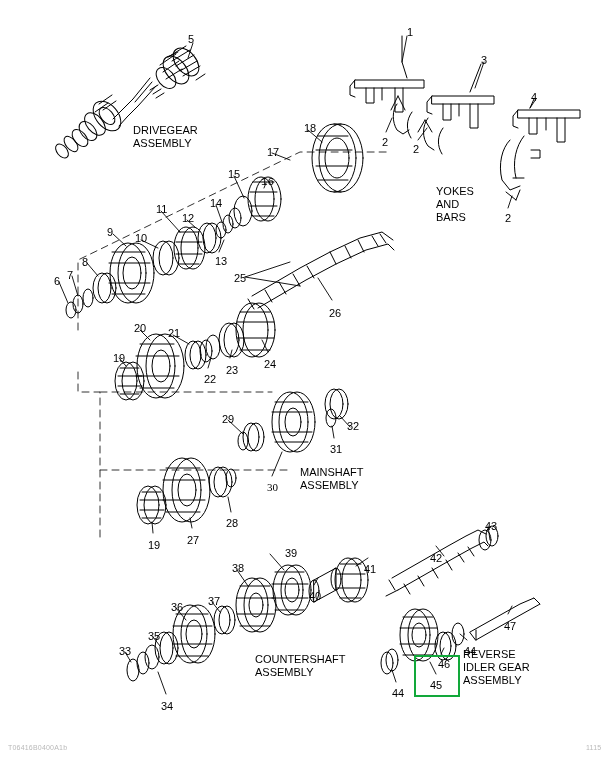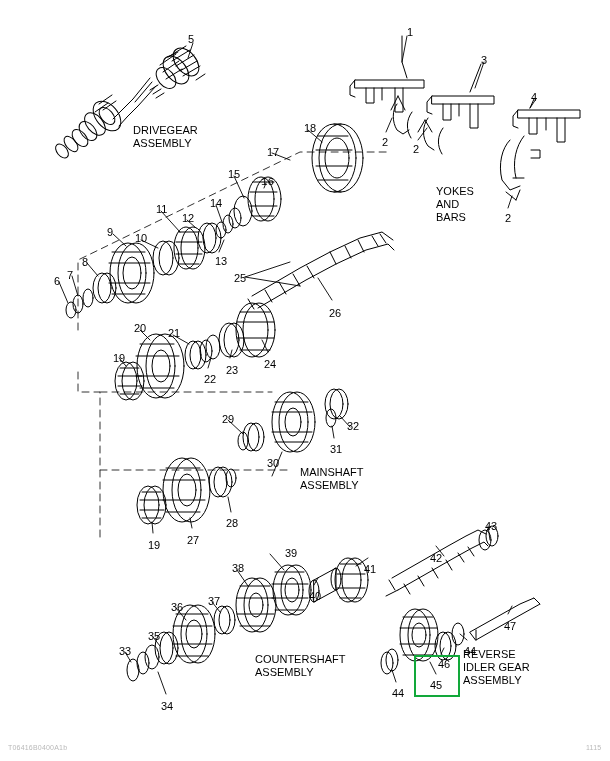--- a/index.html
+++ b/index.html
@@ -382,21 +382,21 @@
       <div class="callout" style="left: 329px; top: 307px;">26</div>
       <div class="callout" style="left: 134px; top: 322px;">20</div>
       <div class="callout" style="left: 168px; top: 327px;">21</div>
       <div class="callout" style="left: 204px; top: 373px;">22</div>
       <div class="callout" style="left: 226px; top: 364px;">23</div>
       <div class="callout" style="left: 264px; top: 358px;">24</div>
       <div class="callout" style="left: 113px; top: 352px;">19</div>
       <div class="callout" style="left: 222px; top: 413px;">29</div>
       <div class="callout" style="left: 347px; top: 420px;">32</div>
       <div class="callout" style="left: 330px; top: 443px;">31</div>
-      <div class="callout" style="left: 267px; top: 457px;">30</div>
+      <div class="callout" style="left: 267px; top: 481px; font-family: Liberation Serif, serif;">30</div>
       <div class="callout" style="left: 148px; top: 539px;">19</div>
       <div class="callout" style="left: 187px; top: 534px;">27</div>
       <div class="callout" style="left: 226px; top: 517px;">28</div>
       <div class="callout" style="left: 430px; top: 552px;">42</div>
       <div class="callout" style="left: 485px; top: 520px;">43</div>
       <div class="callout" style="left: 364px; top: 563px;">41</div>
       <div class="callout" style="left: 309px; top: 590px;">40</div>
       <div class="callout" style="left: 265px; top: 547px; margin-left: 20px;">39</div>
       <div class="callout" style="left: 232px; top: 562px;">38</div>
       <div class="callout" style="left: 208px; top: 595px;">37</div>

